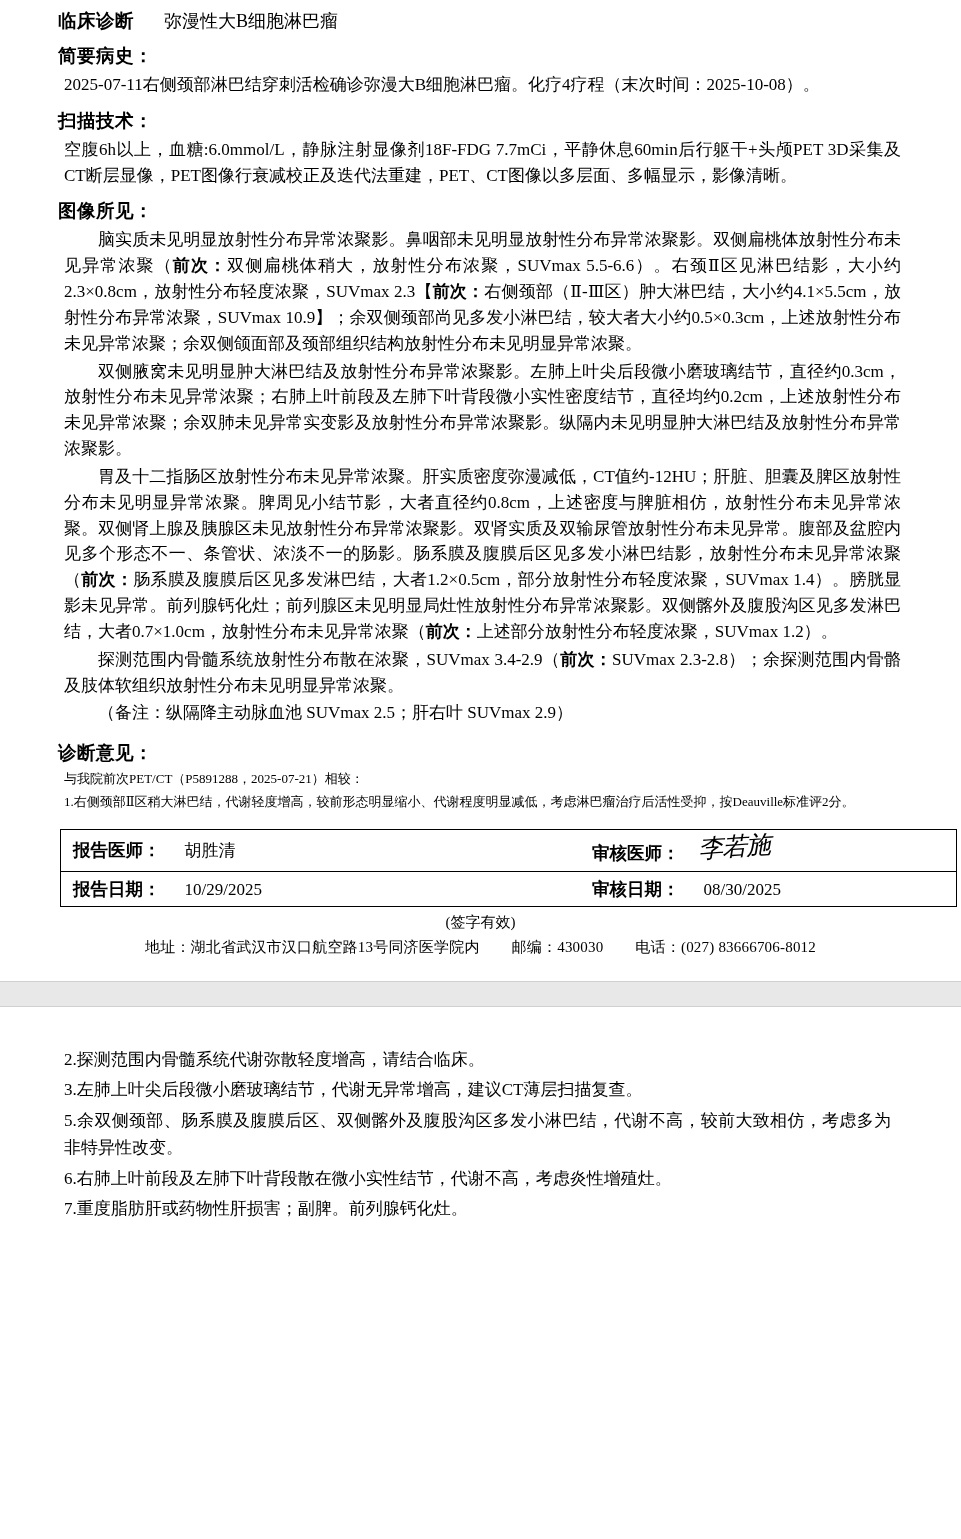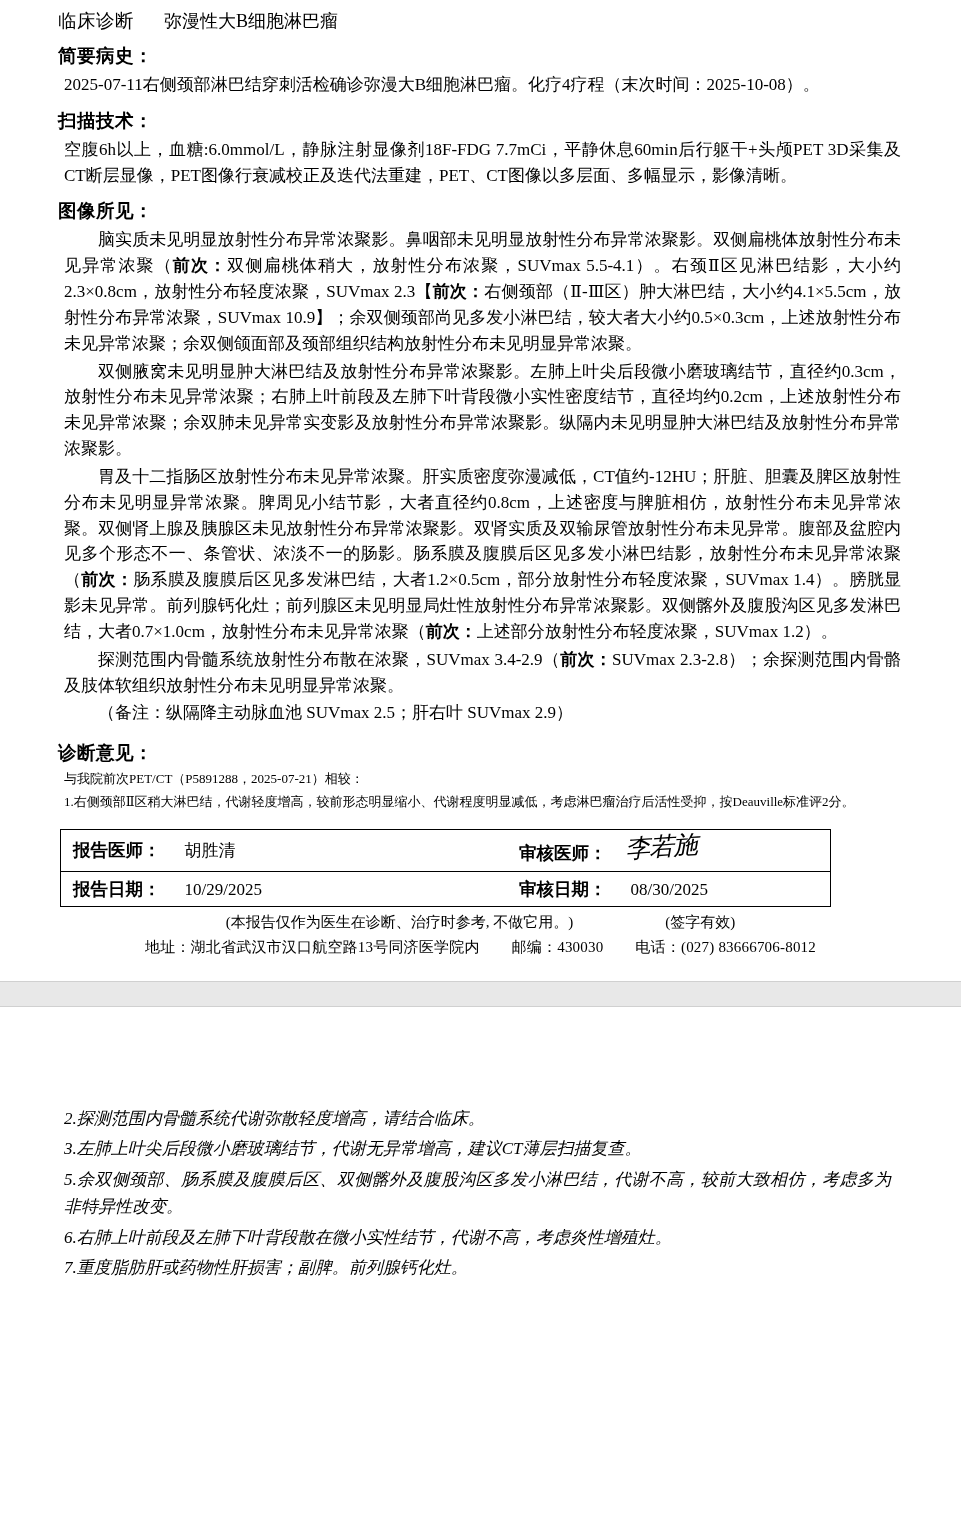--- a/index.html
+++ b/index.html
@@ -29,21 +29,21 @@
     margin: 10px 0 4px 28px;
     letter-spacing: 0.5px;
   }
   .row-inline {
     display: flex;
     align-items: baseline;
     margin: 8px 0 2px 28px;
   }
   .row-inline .lbl {
     font-size: 18.5px;
-    font-weight: normal;
+    font-weight: bold;
     letter-spacing: 0.5px;
   }
   .row-inline .val {
     font-size: 18px;
     margin-left: 30px;
   }
   .para {
     font-size: 17px;
     line-height: 1.52;
     margin: 2px 0 2px 34px;
@@ -70,21 +70,21 @@
     padding-right: 30px;
   }
   .diag-line.wrap {
     text-align: justify;
   }
   
   .sig-table {
     margin: 16px 30px 0 30px;
     border: 1.5px solid #000;
     border-bottom: none;
-    width: 771px;
+    width: 897px;
     box-sizing: border-box;
   }
   .sig-row {
     display: flex;
     border-bottom: 1.5px solid #000;
     position: relative;
     min-height: 34px;
     align-items: center;
   }
   .sig-cell {
@@ -133,22 +133,21 @@
   .addr-row .seg { margin-right: 28px; }
   .addr-row .seg:last-child { margin-right: 0; }
   .page-gap {
     height: 24px;
     background: #e8e8e8;
     margin-top: 24px;
     border-top: 1px solid #d0d0d0;
     border-bottom: 1px solid #d0d0d0;
   }
   .page2 {
-    padding-top: 95px;
-    font-style: italic;
+    padding-top: 36px;
   }
   .p2-line {
     font-size: 17px;
     line-height: 1.62;
     margin: 3px 0 3px 34px;
     padding-right: 40px;
     text-align: justify;
   }
 </style>
 </head>
@@ -164,21 +163,21 @@
     </div>
 
     <div class="section-title">简要病史：</div>
     <div class="para">2025-07-11右侧颈部淋巴结穿刺活检确诊弥漫大B细胞淋巴瘤。化疗4疗程（末次时间：2025-10-08）。</div>
 
     <div class="section-title">扫描技术：</div>
     <div class="para">空腹6h以上，血糖:6.0mmol/L，静脉注射显像剂18F-FDG 7.7mCi，平静休息60min后行躯干+头颅PET 3D采集及CT断层显像，PET图像行衰减校正及迭代法重建，PET、CT图像以多层面、多幅显示，影像清晰。</div>
 
     <div class="section-title">图像所见：</div>
     <div class="findings" id="findings-container">
-        <div class="para indent"><span>脑实质未见明显放射性分布异常浓聚影。鼻咽部未见明显放射性分布异常浓聚影。双侧扁桃体放射性分布未见异常浓聚（</span><b>前次：</b><span>双侧扁桃体稍大，放射性分布浓聚，SUVmax 5.5-4.1）。右颈Ⅱ区见淋巴结影，大小约2.3×0.8cm，放射性分布轻度浓聚，SUVmax 2.3【</span><b>前次：</b><span>右侧颈部（Ⅱ-Ⅲ区）肿大淋巴结，大小约4.1×5.5cm，放射性分布异常浓聚，SUVmax 10.9】；余双侧颈部尚见多发小淋巴结，较大者大小约0.5×0.3cm，上述放射性分布未见异常浓聚；余双侧颌面部及颈部组织结构放射性分布未见明显异常浓聚。</span></div>
+        <div class="para indent"><span>脑实质未见明显放射性分布异常浓聚影。鼻咽部未见明显放射性分布异常浓聚影。双侧扁桃体放射性分布未见异常浓聚（</span><b>前次：</b><span>双侧扁桃体稍大，放射性分布浓聚，SUVmax 5.5-6.6）。右颈Ⅱ区见淋巴结影，大小约2.3×0.8cm，放射性分布轻度浓聚，SUVmax 2.3【</span><b>前次：</b><span>右侧颈部（Ⅱ-Ⅲ区）肿大淋巴结，大小约4.1×5.5cm，放射性分布异常浓聚，SUVmax 10.9】；余双侧颈部尚见多发小淋巴结，较大者大小约0.5×0.3cm，上述放射性分布未见异常浓聚；余双侧颌面部及颈部组织结构放射性分布未见明显异常浓聚。</span></div>
         <div class="para indent"><span>双侧腋窝未见明显肿大淋巴结及放射性分布异常浓聚影。左肺上叶尖后段微小磨玻璃结节，直径约0.3cm，放射性分布未见异常浓聚；右肺上叶前段及左肺下叶背段微小实性密度结节，直径均约0.2cm，上述放射性分布未见异常浓聚；余双肺未见异常实变影及放射性分布异常浓聚影。纵隔内未见明显肿大淋巴结及放射性分布异常浓聚影。</span></div>
         <div class="para indent"><span>胃及十二指肠区放射性分布未见异常浓聚。肝实质密度弥漫减低，CT值约-12HU；肝脏、胆囊及脾区放射性分布未见明显异常浓聚。脾周见小结节影，大者直径约0.8cm，上述密度与脾脏相仿，放射性分布未见异常浓聚。双侧肾上腺及胰腺区未见放射性分布异常浓聚影。双肾实质及双输尿管放射性分布未见异常。腹部及盆腔内见多个形态不一、条管状、浓淡不一的肠影。肠系膜及腹膜后区见多发小淋巴结影，放射性分布未见异常浓聚（</span><b>前次：</b><span>肠系膜及腹膜后区见多发淋巴结，大者1.2×0.5cm，部分放射性分布轻度浓聚，SUVmax 1.4）。膀胱显影未见异常。前列腺钙化灶；前列腺区未见明显局灶性放射性分布异常浓聚影。双侧髂外及腹股沟区见多发淋巴结，大者0.7×1.0cm，放射性分布未见异常浓聚（</span><b>前次：</b><span>上述部分放射性分布轻度浓聚，SUVmax 1.2）。</span></div>
         <div class="para indent"><span>探测范围内骨髓系统放射性分布散在浓聚，SUVmax 3.4-2.9（</span><b>前次：</b><span>SUVmax 2.3-2.8）；余探测范围内骨骼及肢体软组织放射性分布未见明显异常浓聚。</span></div>
         <div class="para indent"><span>（备注：纵隔降主动脉血池 SUVmax 2.5；肝右叶 SUVmax 2.9）</span></div>
       </div>
 
     <div class="section-title diag-head">诊断意见：</div>
     <div class="diag-line">与我院前次PET/CT（P5891288，2025-07-21）相较：</div>
     <div id="impression-p1">
         <div class="diag-line wrap">1.右侧颈部Ⅱ区稍大淋巴结，代谢轻度增高，较前形态明显缩小、代谢程度明显减低，考虑淋巴瘤治疗后活性受抑，按Deauville标准评2分。</div>
@@ -201,21 +200,20 @@
           <span class="sig-val">10/29/2025</span>
         </div>
         <div class="sig-cell right">
           <span class="sig-lbl">审核日期：</span>
           <span class="sig-val">08/30/2025</span>
         </div>
       </div>
     </div>
 
     <div class="note-row">
-      <span>(本报告仅作为医生在诊断、治疗时参考, 不做它用。)</span>
       <span>(签字有效)</span>
     </div>
 
     <div class="addr-row">
       <span class="seg">地址：湖北省武汉市汉口航空路13号同济医学院内</span>
       <span class="seg">邮编：430030</span>
       <span class="seg">电话：(027) 83666706-8012</span>
     </div>
 
   </div>

